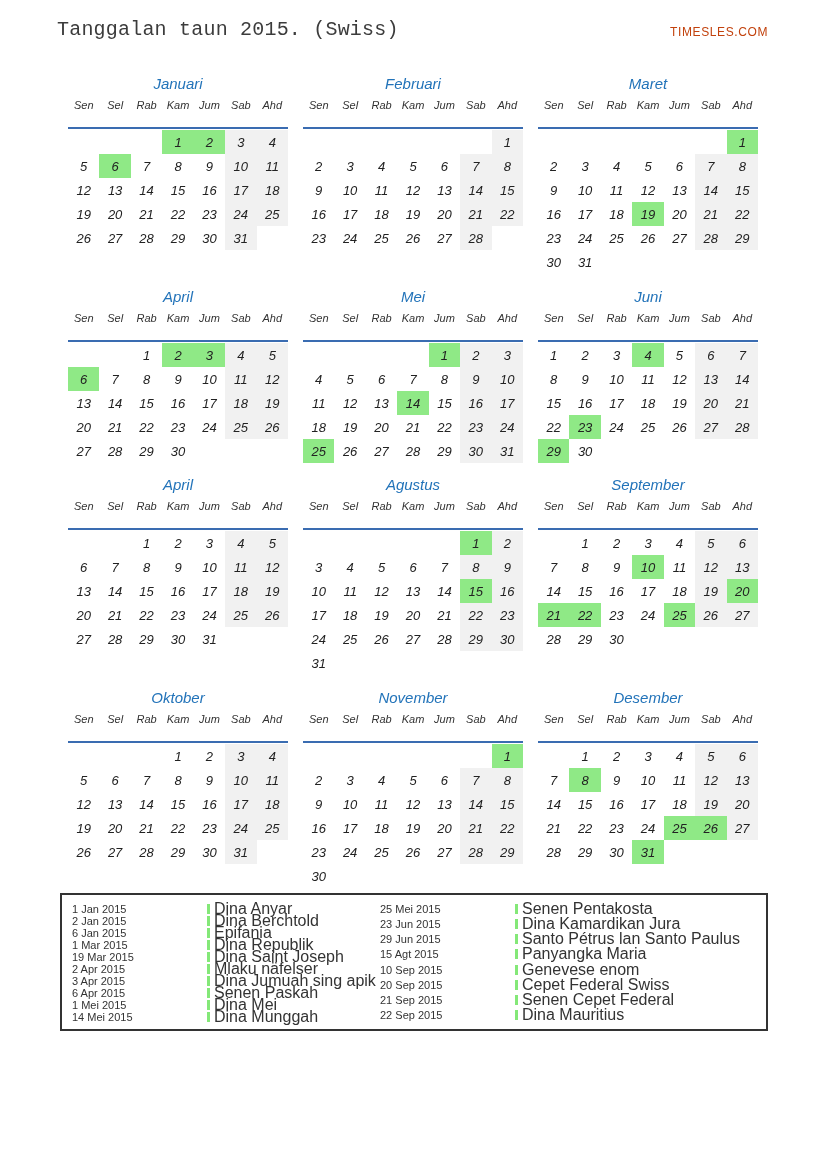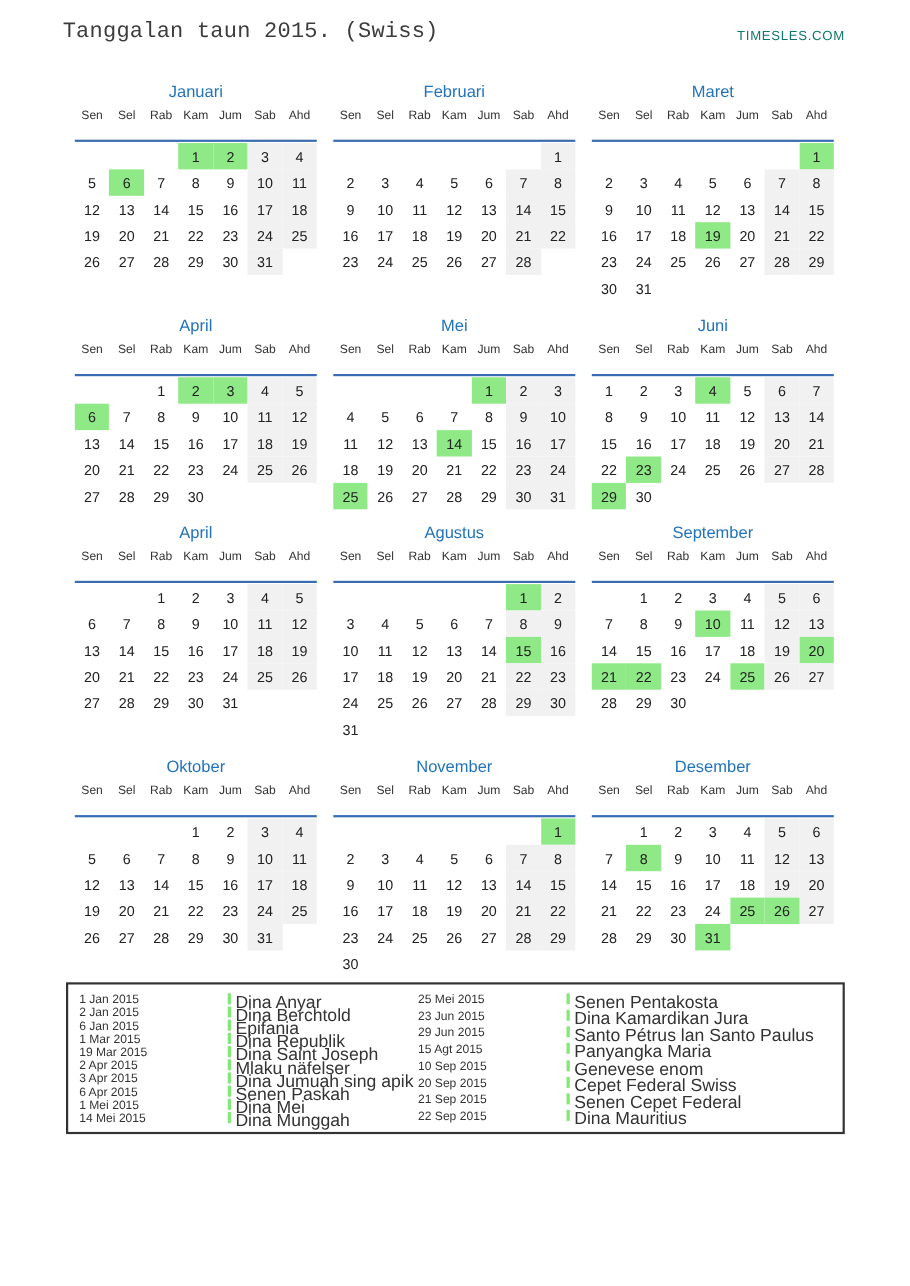--- a/index.html
+++ b/index.html
@@ -3,49 +3,49 @@
 <meta charset="utf-8">
 <style>
   * { margin:0; padding:0; box-sizing:border-box; }
   html,body { width:827px; height:1169px; background:#ffffff;
               font-family:"Liberation Sans", sans-serif; position:relative; }
 
   
   .page-title { position:absolute; left:57px; top:18px; font-size:20px;
                 font-weight:400; color:#3c3c3c; letter-spacing:0.2px;font-family:Liberation Mono, monospace; }
   .site-link  { position:absolute; right:59px; top:25px; font-size:12px;
-                color:#0f766e; text-decoration:none; letter-spacing:0.6px;
+                color:#c2410c; text-decoration:none; letter-spacing:0.6px;
                 font-weight:400; cursor:pointer; }
 
   
   .months-wrap { position:absolute; left:68px; top:75px;
                  display:grid; grid-template-columns:220px 220px 220px;
                  column-gap:15px; grid-template-rows:213px 188px 213px auto;
                  align-items:start; }
-  .month { width:220px; }
+  .month { width:220px;font-style:italic; }
   .month-title { text-align:center; color:#2273b9; font-size:15px;
                  font-weight:400; margin-bottom:7px; }
   .dow-row { display:grid; grid-template-columns:repeat(7,1fr);
              border-bottom:2px solid #3a6cb1; padding-bottom:16px; }
   .dow { text-align:center; font-size:11px; color:#333333; }
   .day-grid { display:grid; grid-template-columns:repeat(7,1fr);
               grid-auto-rows:24px; margin-top:1px; }
   .cell { display:flex; align-items:center; justify-content:center;
           font-size:13px; color:#222222; }
   .cell.wknd { background:#f1f1f1; }
   .cell.hl   { background:#8fe986; }
 
   
   .legend { position:absolute; left:60px; top:893px; width:708px; height:138px;
             border:2px solid #333333; padding:8px 10px; display:flex; }
   .legend-col { display:flex; flex-direction:column;
                 justify-content:space-between; }
   .legend-col.first { flex:0 0 308px; }
   .legend-col.second { flex:1; }
-  .hrow { display:flex; align-items:flex-start; height:12px; }
+  .hrow { display:flex; align-items:center; height:12px; }
   .hdate { width:135px; font-size:11px; color:#333333; }
   .hbar { width:3px; height:10px; background:#84e878; flex:0 0 3px; }
   .hname { font-size:16px; color:#333333; margin-left:4px; white-space:nowrap; }
 </style>
 </head>
 <body>
 
 <h1 class="page-title">Tanggalan taun 2015. (Swiss)</h1>
 <a class="site-link">TIMESLES.COM</a>
 

